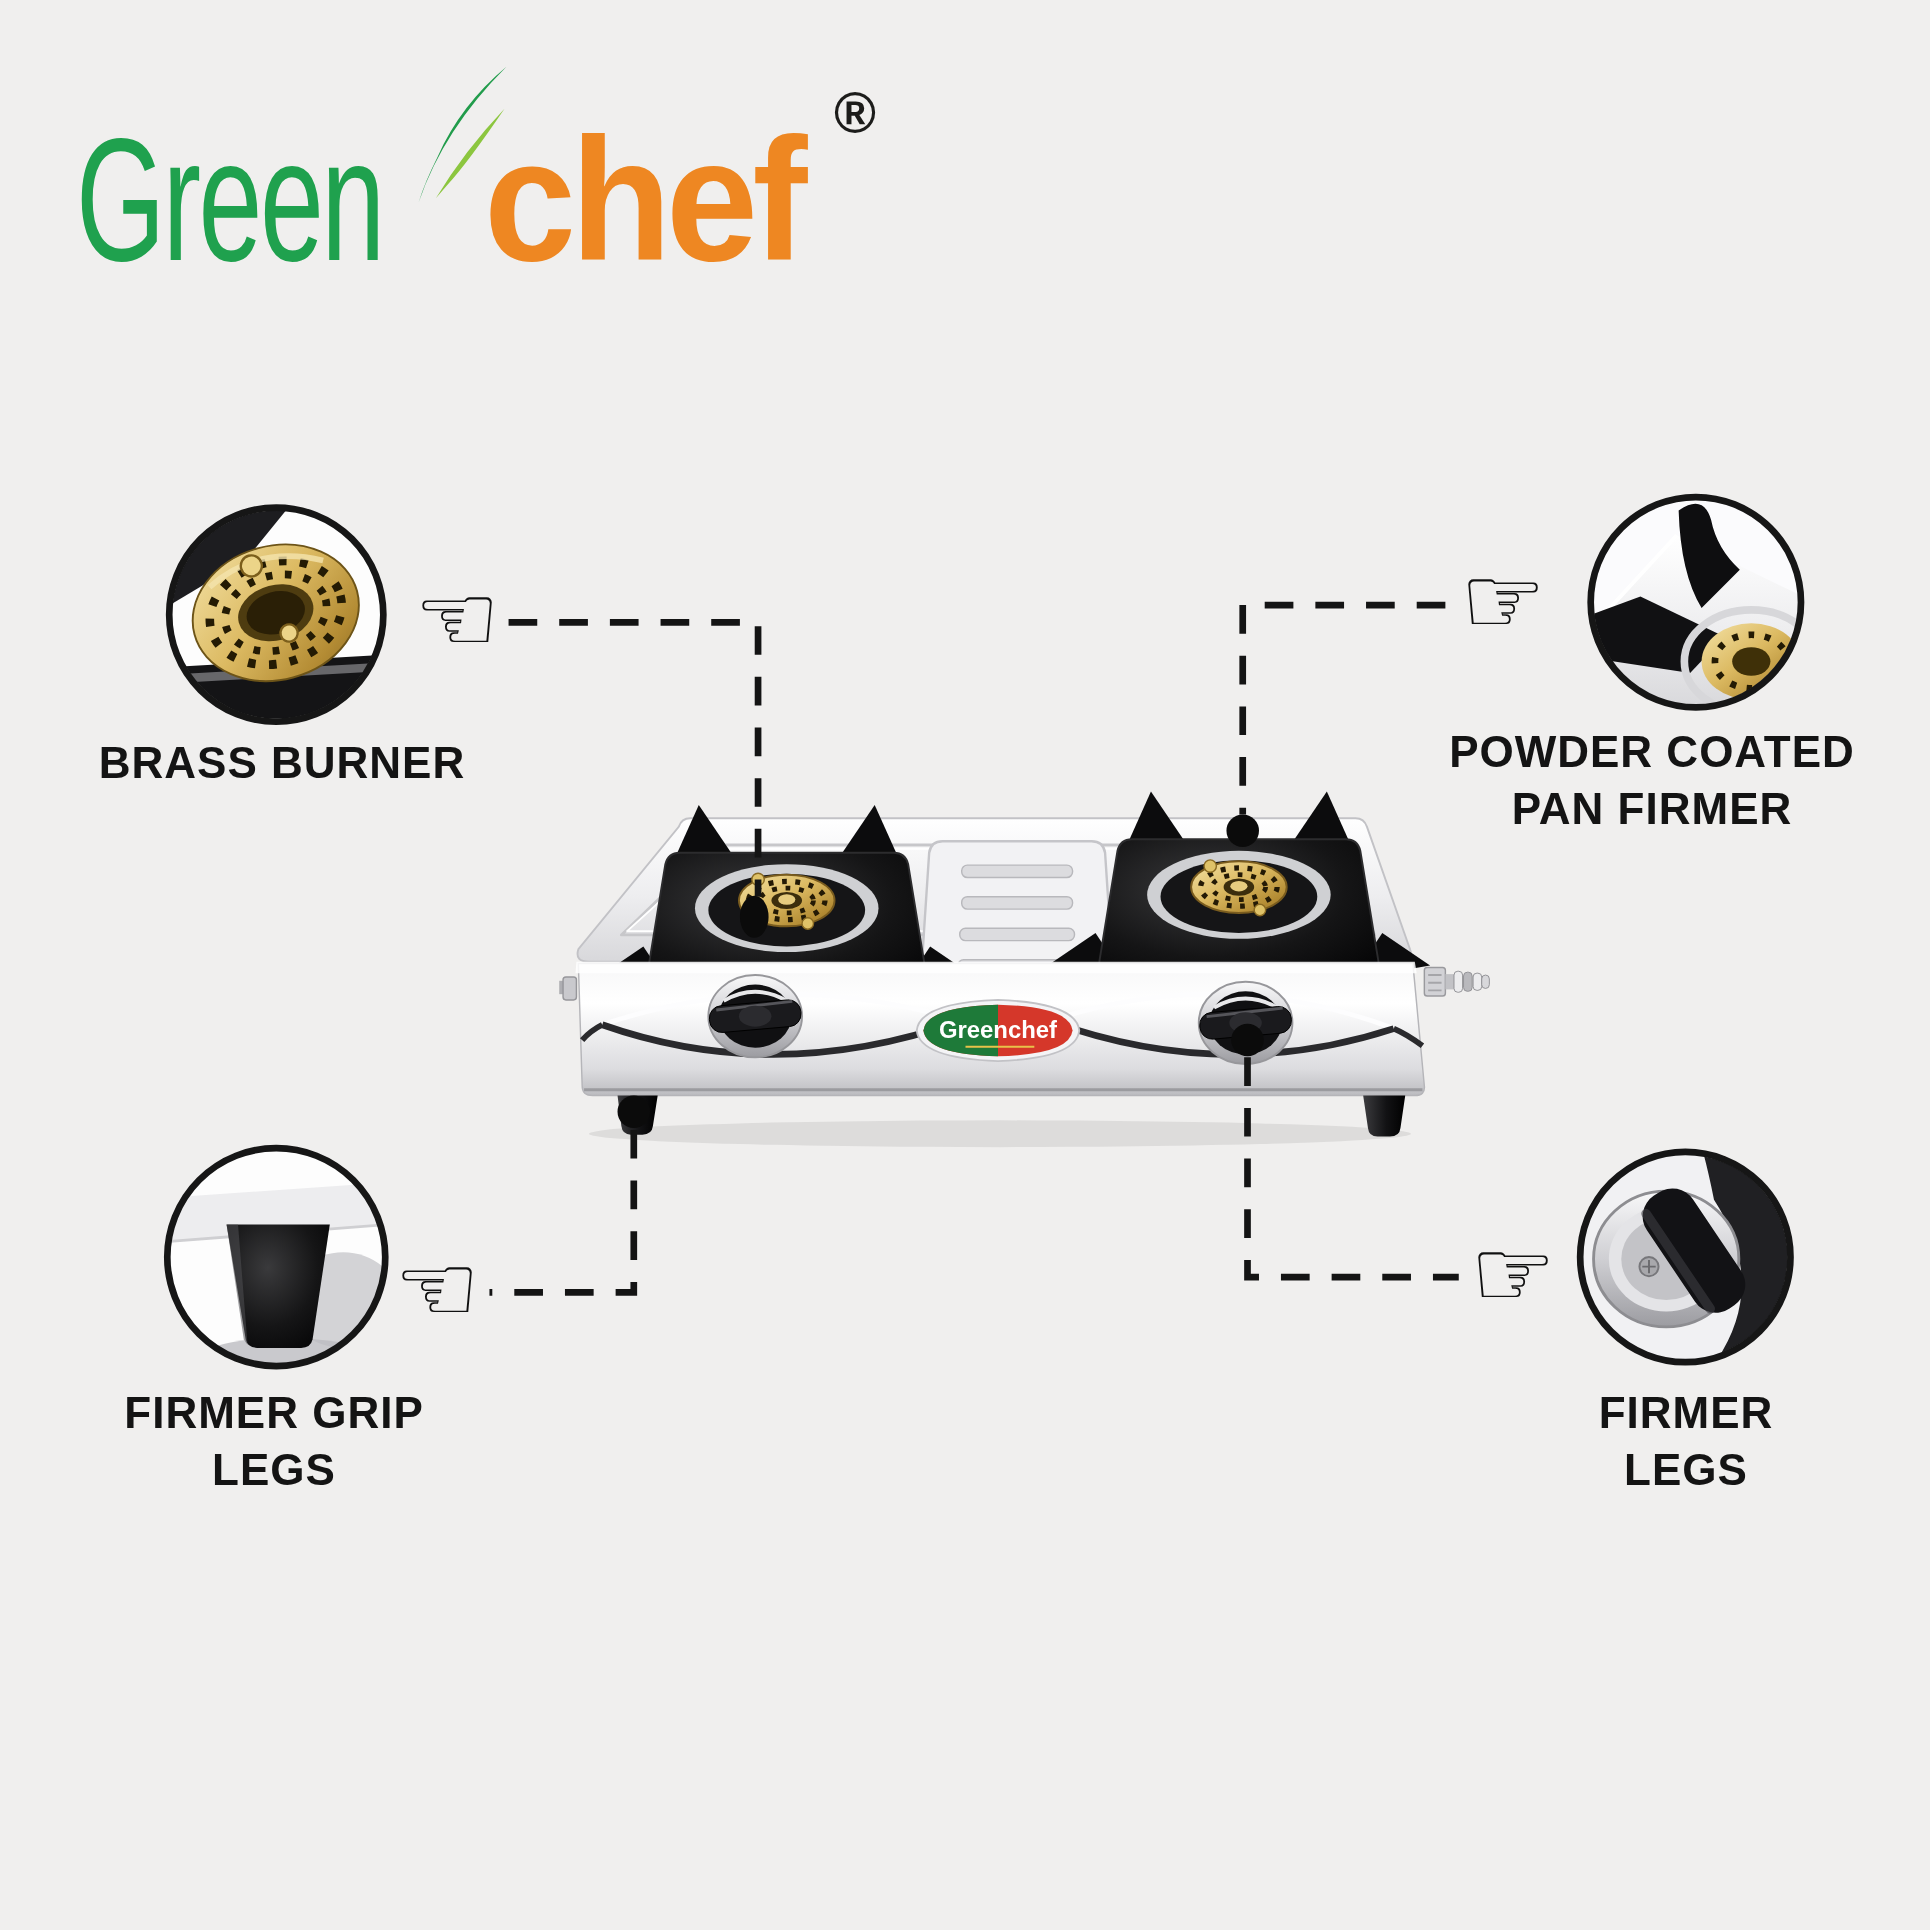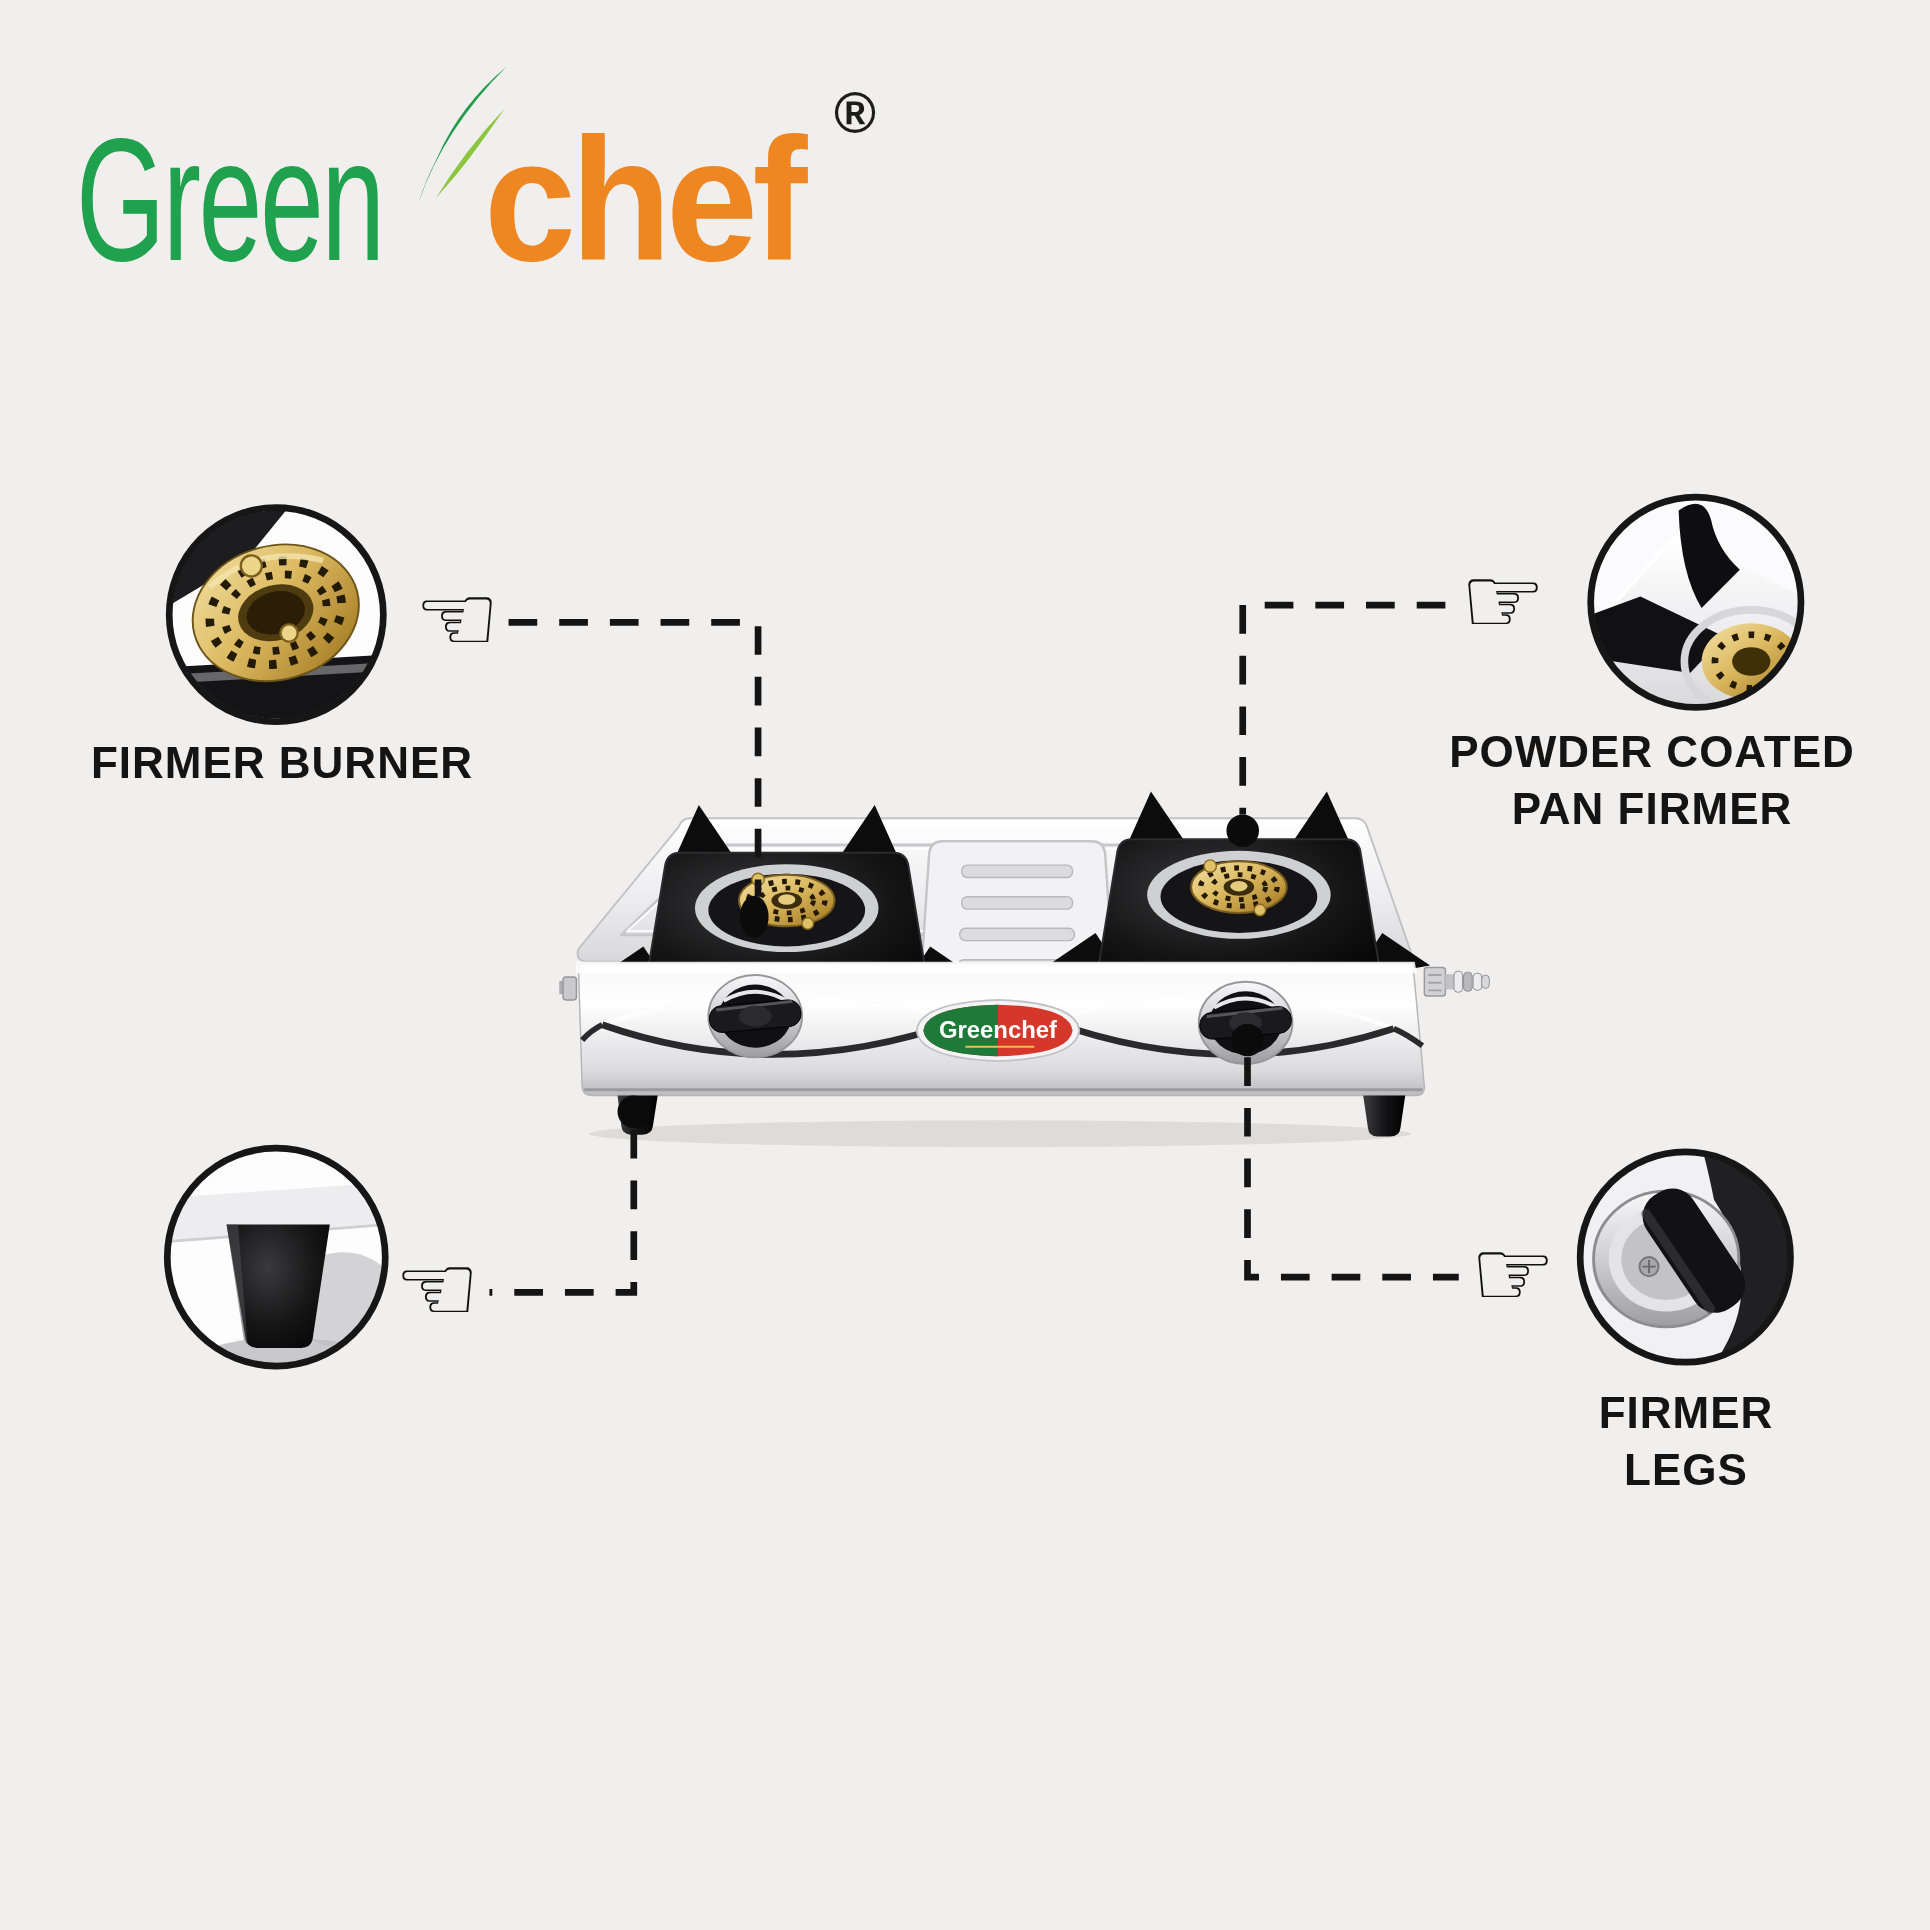--- a/index.html
+++ b/index.html
@@ -262,26 +262,30 @@
     <span id="logo-green" class="logo-word">Green</span>
     <span id="logo-chef" class="logo-word">chef</span>
     <span id="logo-reg">®</span>
     <svg id="logo-leaf" width="105" height="143" viewBox="0 0 110 150">
       <path d="M 8 146 Q 34 70 100 4 Q 52 44 28 98 Q 14 126 8 146 Z" fill="#219c4b"></path>
       <path d="M 26 142 Q 56 92 98 48 Q 60 104 38 128 Z" fill="#8cc63f"></path>
     </svg>
   </div>
 
   <div class="label" style="left:282px;top:734px;">
-    <span>FIRMER BURNER</span>
+    <span>BRASS BURNER</span>
       <span></span>
   </div>
   <div class="label" style="left:1652px;top:723px;">
     <span>POWDER COATED</span>
       <span>PAN FIRMER</span>
+  </div>
+  <div class="label" style="left:274px;top:1384px;">
+    <span>FIRMER GRIP</span>
+      <span>LEGS</span>
   </div>
   <div class="label" style="left:1686px;top:1384px;">
     <span>FIRMER</span>
       <span>LEGS</span>
   </div>
 
   <span class="hand" style="left:457px;top:619px;">☜</span>
   <span class="hand" style="left:1503px;top:601px;">☞</span>
   <span class="hand" style="left:437px;top:1289px;">☜</span>
   <span class="hand" style="left:1513px;top:1274px;">☞</span>

